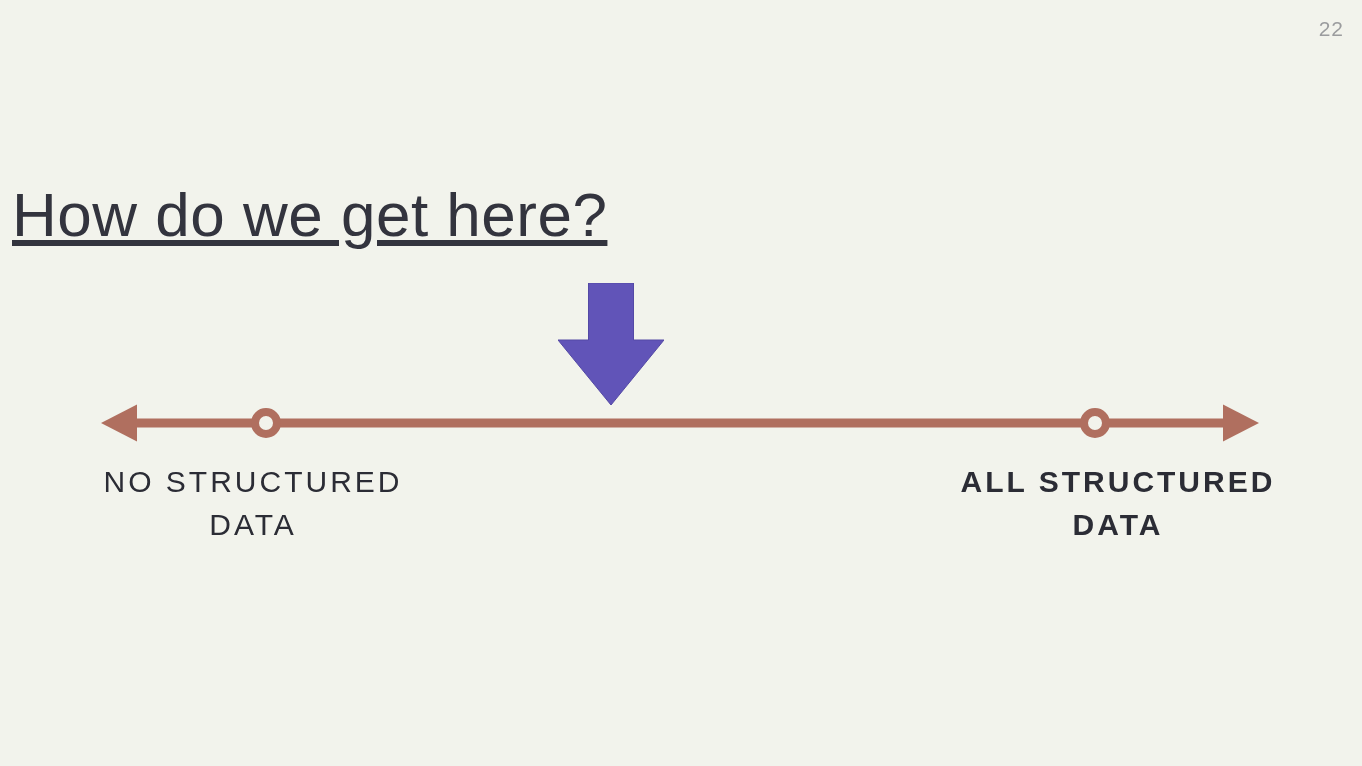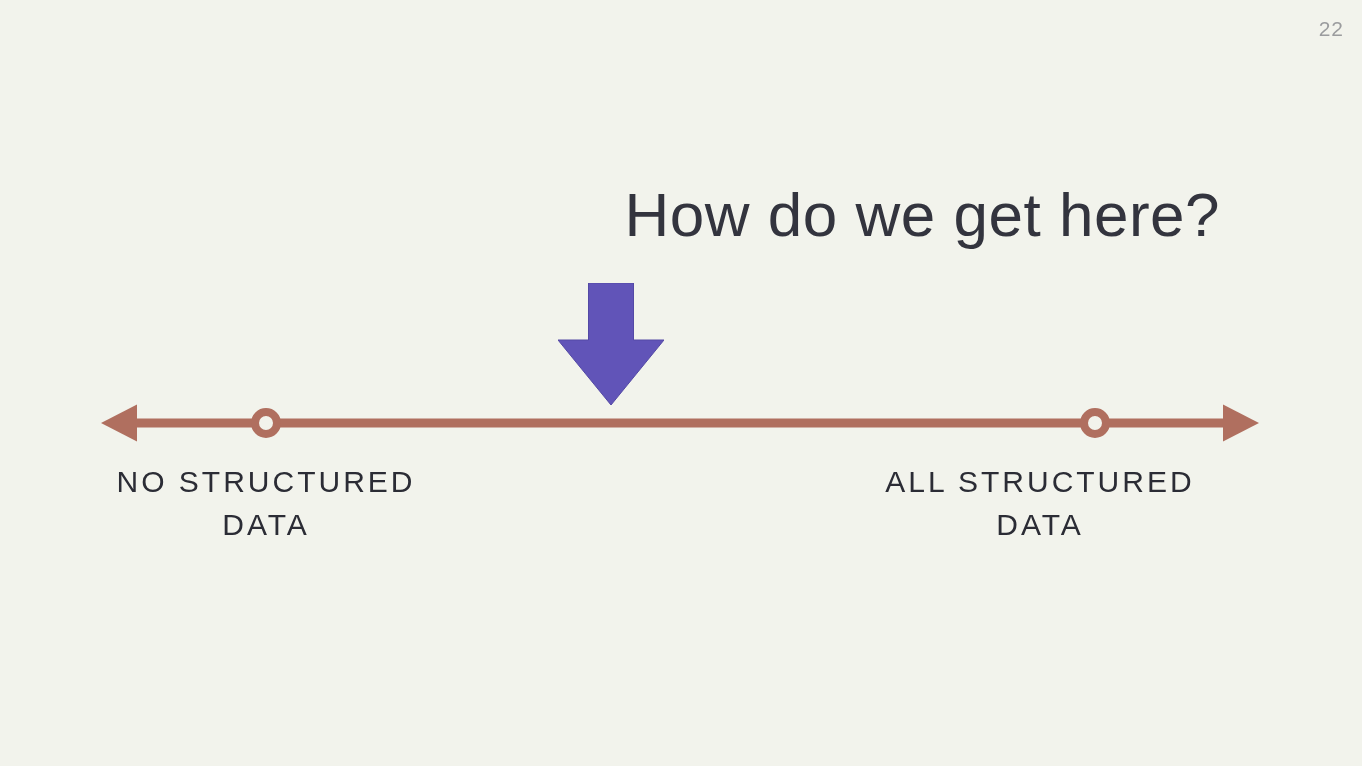--- a/index.html
+++ b/index.html
@@ -18,28 +18,29 @@
     position: absolute;
     top: 17px;
     right: 18px;
     font-size: 21px;
     letter-spacing: 1px;
     color: #9B9C9E;
   }
   .slide-title {
     position: absolute;
     top: 184px;
-    left: 0;
+    left: 12px;
     width: 1220px;
-    text-align: right;
+    text-align: left;
     font-size: 62px;
     line-height: 62px;
     font-weight: 400;
     letter-spacing: 0.5px;
     color: #33343E;
+    text-decoration: underline;
   }
   .down-arrow {
     position: absolute;
     top: 283px;
     left: 558px;
     width: 106px;
     height: 122px;
   }
   .spectrum-axis {
     position: absolute;
@@ -52,22 +53,22 @@
     position: absolute;
     top: 460px;
     width: 380px;
     text-align: center;
     font-size: 30px;
     line-height: 43px;
     font-weight: 400;
     letter-spacing: 3px;
     color: #2B2C35;
   }
-  .axis-label.left  { left: 76px; text-align: center; }
-  .axis-label.right { left: 850px; }
+  .axis-label.left  { left: 63px; text-align: center; }
+  .axis-label.right { left: 928px; font-weight: bold; }
 </style>
 </head>
 <body style="background-color: rgb(242, 243, 236);">
 
 <div class="page-number" style="color: rgb(155, 156, 158);">22</div>
 
 <div class="slide-title" style="color: rgb(51, 52, 62);">How do we get here?</div>
 
 <svg class="down-arrow" viewBox="0 0 106 122">
   <polygon points="30.5,0 75.5,0 75.5,57 106,57 53,122 0,57 30.5,57" stroke-width="1" fill="#6154B8" stroke="#5449A5"></polygon>

